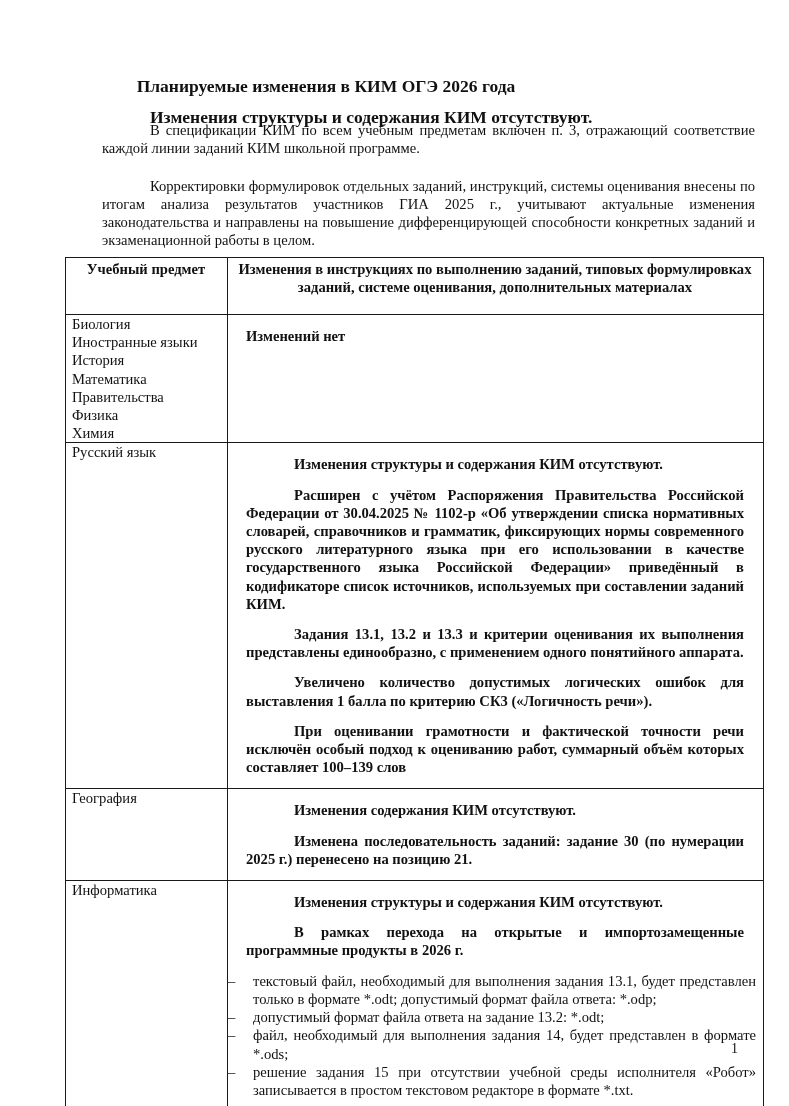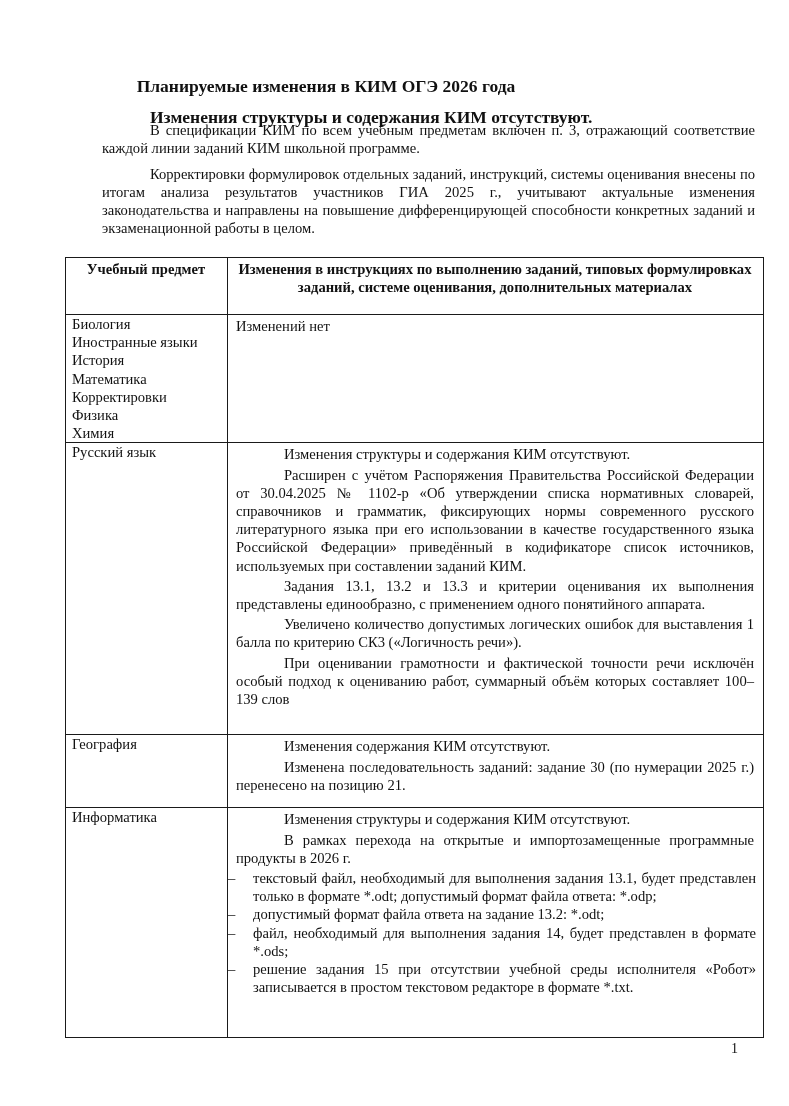--- a/index.html
+++ b/index.html
@@ -6,32 +6,32 @@
   body { width: 789px; height: 1106px; position: relative; overflow: hidden;
          font-family: "Liberation Serif", "DejaVu Serif", serif; color: #111; }
   .page { position: absolute; left: 0; top: 0; width: 789px; height: 1106px; }
   .title { position: absolute; top: 76px; left: 0; width: 652px; text-align: center;
            font-weight: bold; font-size: 17.5px; }
   .subtitle { position: absolute; top: 107px; left: 150px; font-weight: bold; font-size: 17.5px; }
   .intro { position: absolute; left: 102px; width: 653px; font-size: 14.6px; line-height: 18px;
            text-align: justify; }
   .intro p { margin: 0; text-indent: 48px; }
   .intro1 { top: 121px; }
-  .intro2 { top: 165px; font-family: Liberation Serif, serif; }
+  .intro2 { top: 177px; font-family: Liberation Serif, serif; }
   table.t { position: absolute; left: 65px; top: 257px; width: 699px; border-collapse: collapse;
             font-size: 14.6px; line-height: 18.2px; }
   table.t td, table.t th { border: 1.3px solid #1a1a1a; vertical-align: top; padding: 0 7px 0 6px; }
   table.t th { font-weight: bold; text-align: center; padding-top: 2px; margin-top: 48px; }
   .c1 { width: 148px; }
   .r-head { height: 57px; }
   .r-none { height: 128px; }
   .r-rus { height: 292px; }
   .r-geo { height: 73px; }
   .r-inf { height: 230px; }
-  .cell-text p { margin: 2px; text-align: justify; text-indent: 48px; }
+  .cell-text p { margin: 12px; text-align: justify; text-indent: 48px; font-weight: bold; }
   .cell-text p.noind { text-indent: 0; }
   .subj-list div { line-height: 18.2px; }
   ul.dash { list-style: none; margin: 0; padding: 0; }
   ul.dash li { position: relative; padding-left: 25px; text-align: justify; margin-left: -6px; }
   ul.dash li .bullet { position: absolute; left: 0; top: 0; }
   .pnum { position: absolute; left: 731px; top: 1041px; font-size: 14px; }
 </style>
 </head>
 <body>
 
@@ -52,21 +52,21 @@
       <th class="c1">Учебный предмет</th>
       <th>Изменения в инструкциях по выполнению заданий, типовых формулировках заданий, системе оценивания, дополнительных материалах</th>
     </tr>
 
     <tr class="r-none">
       <td class="c1 subj-list">
         <div>Биология</div>
         <div>Иностранные языки</div>
         <div>История</div>
         <div>Математика</div>
-        <div>Корректировки</div>
+        <div>Правительства</div>
         <div>Физика</div>
         <div>Химия</div>
       </td>
       <td class="cell-text">
         <p class="noind">Изменений нет</p>
       </td>
     </tr>
 
     <tr class="r-rus">
       <td class="c1">Русский язык</td>

